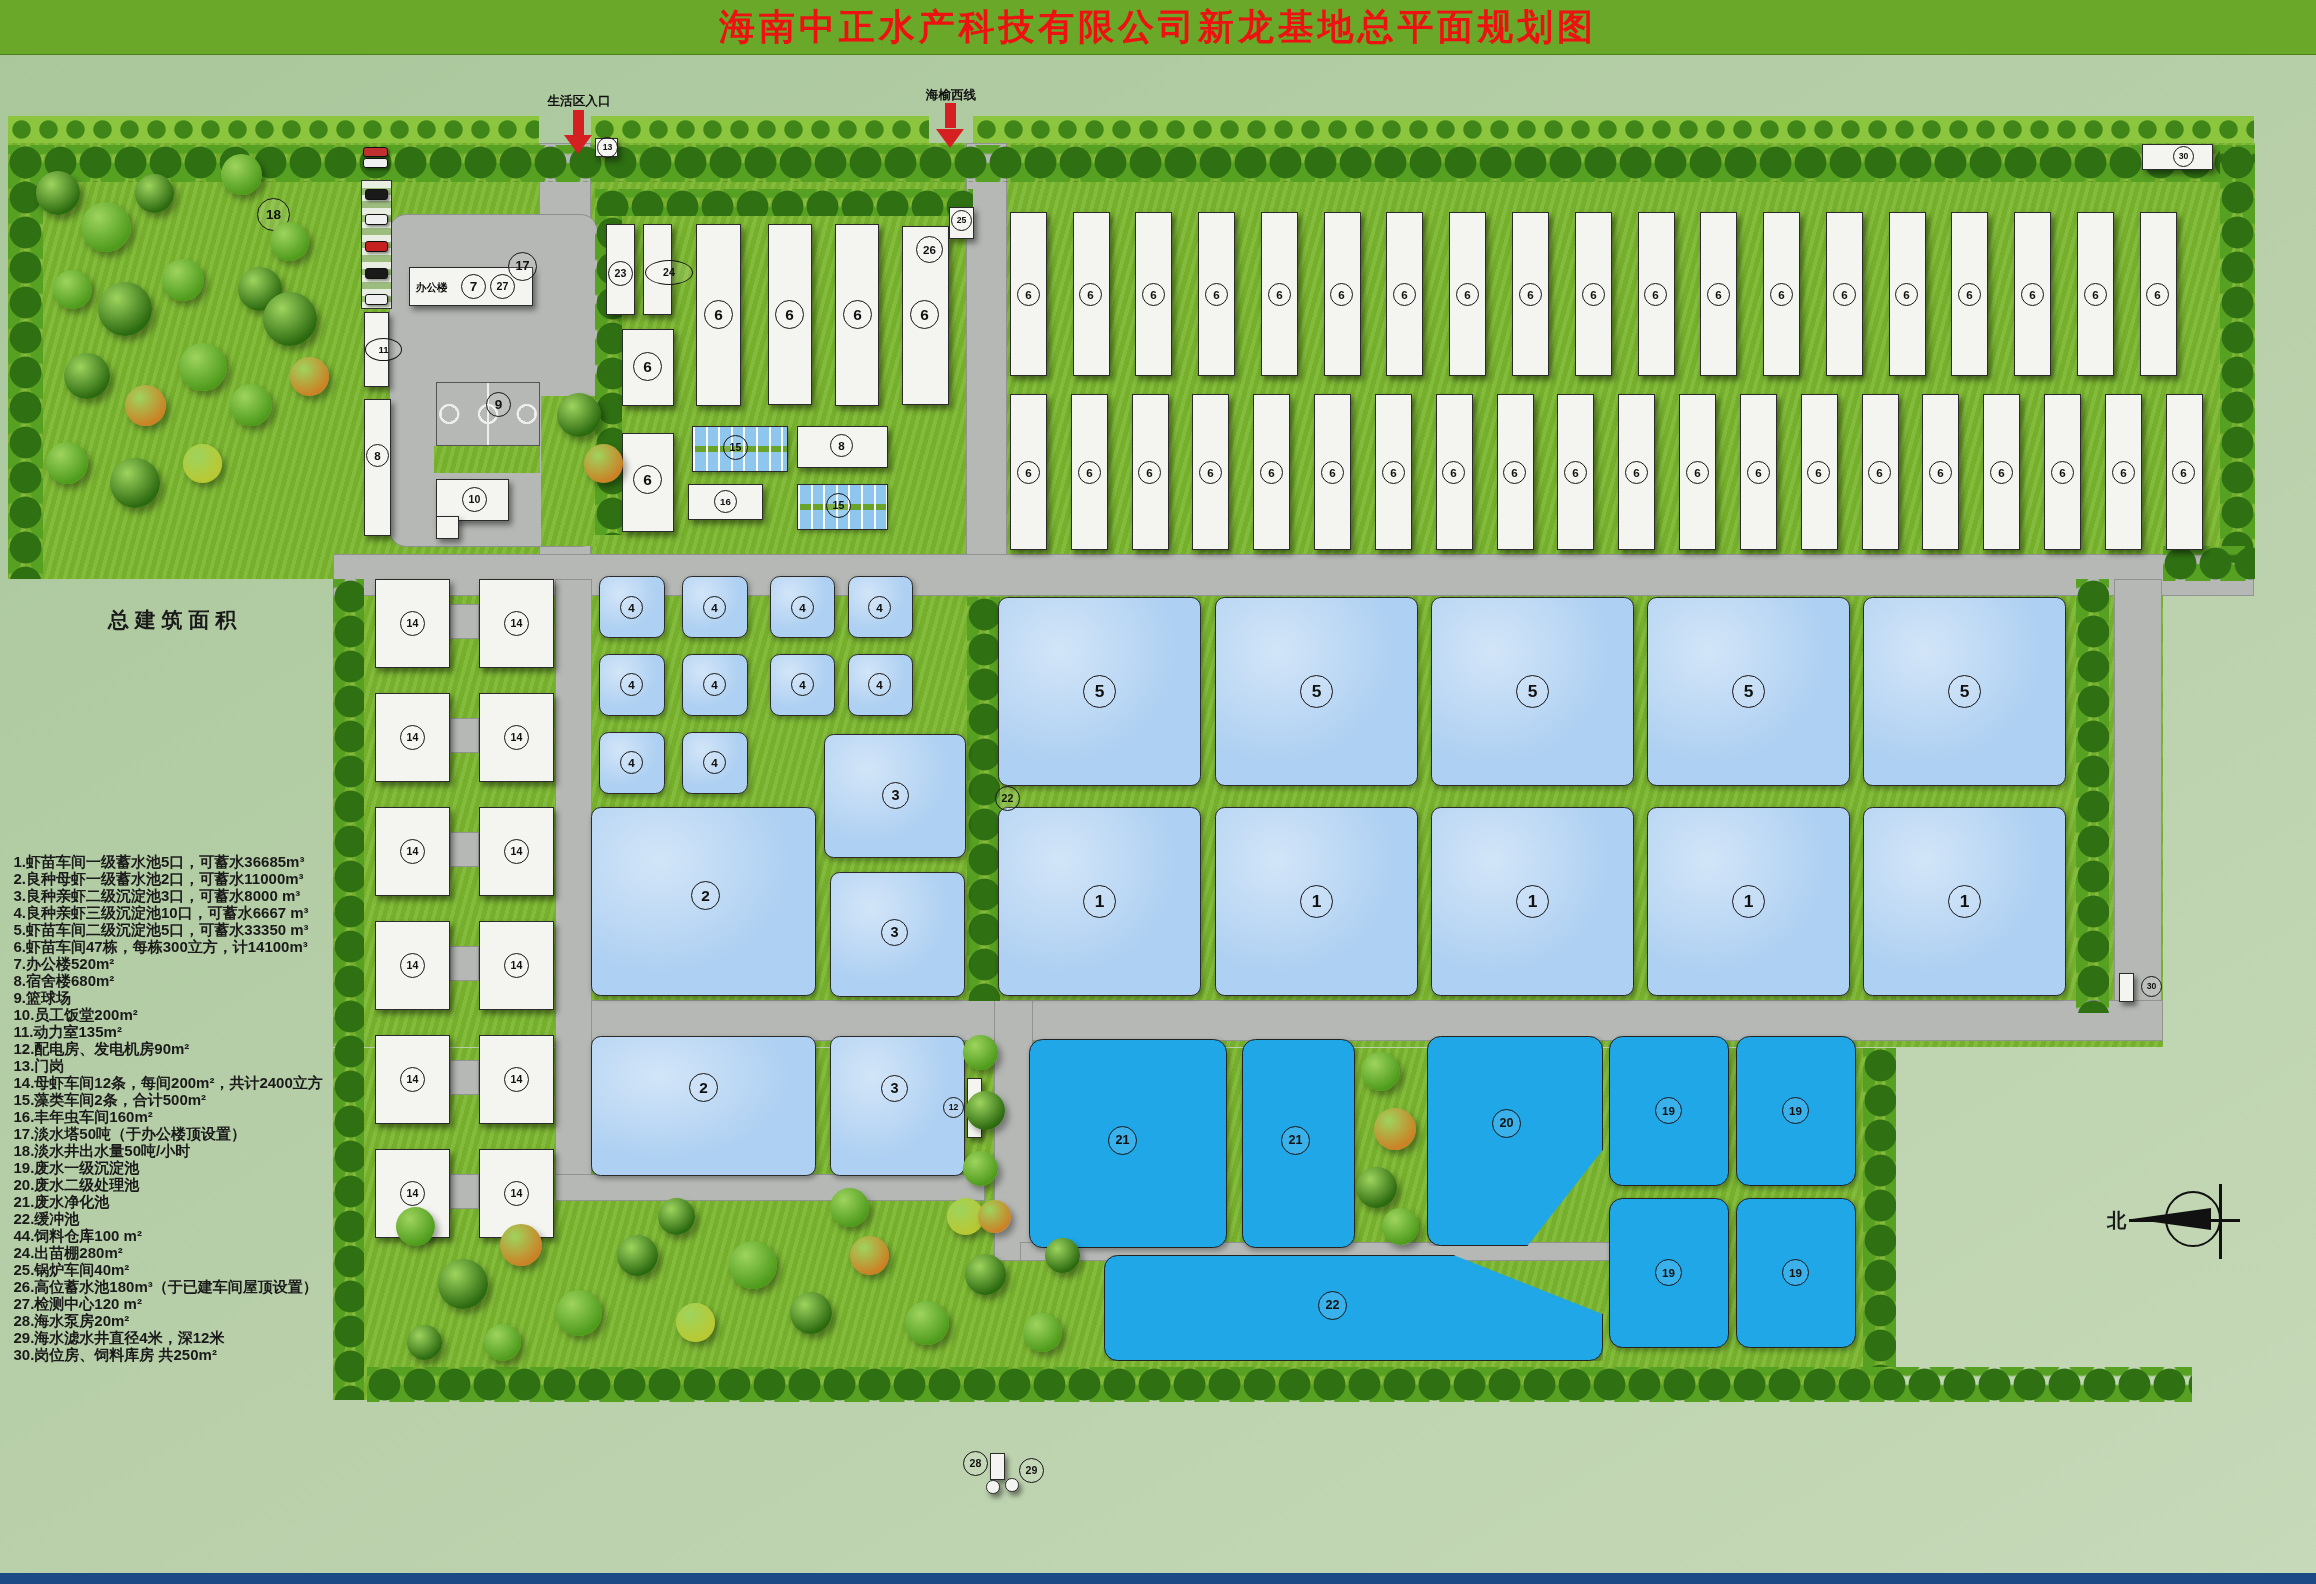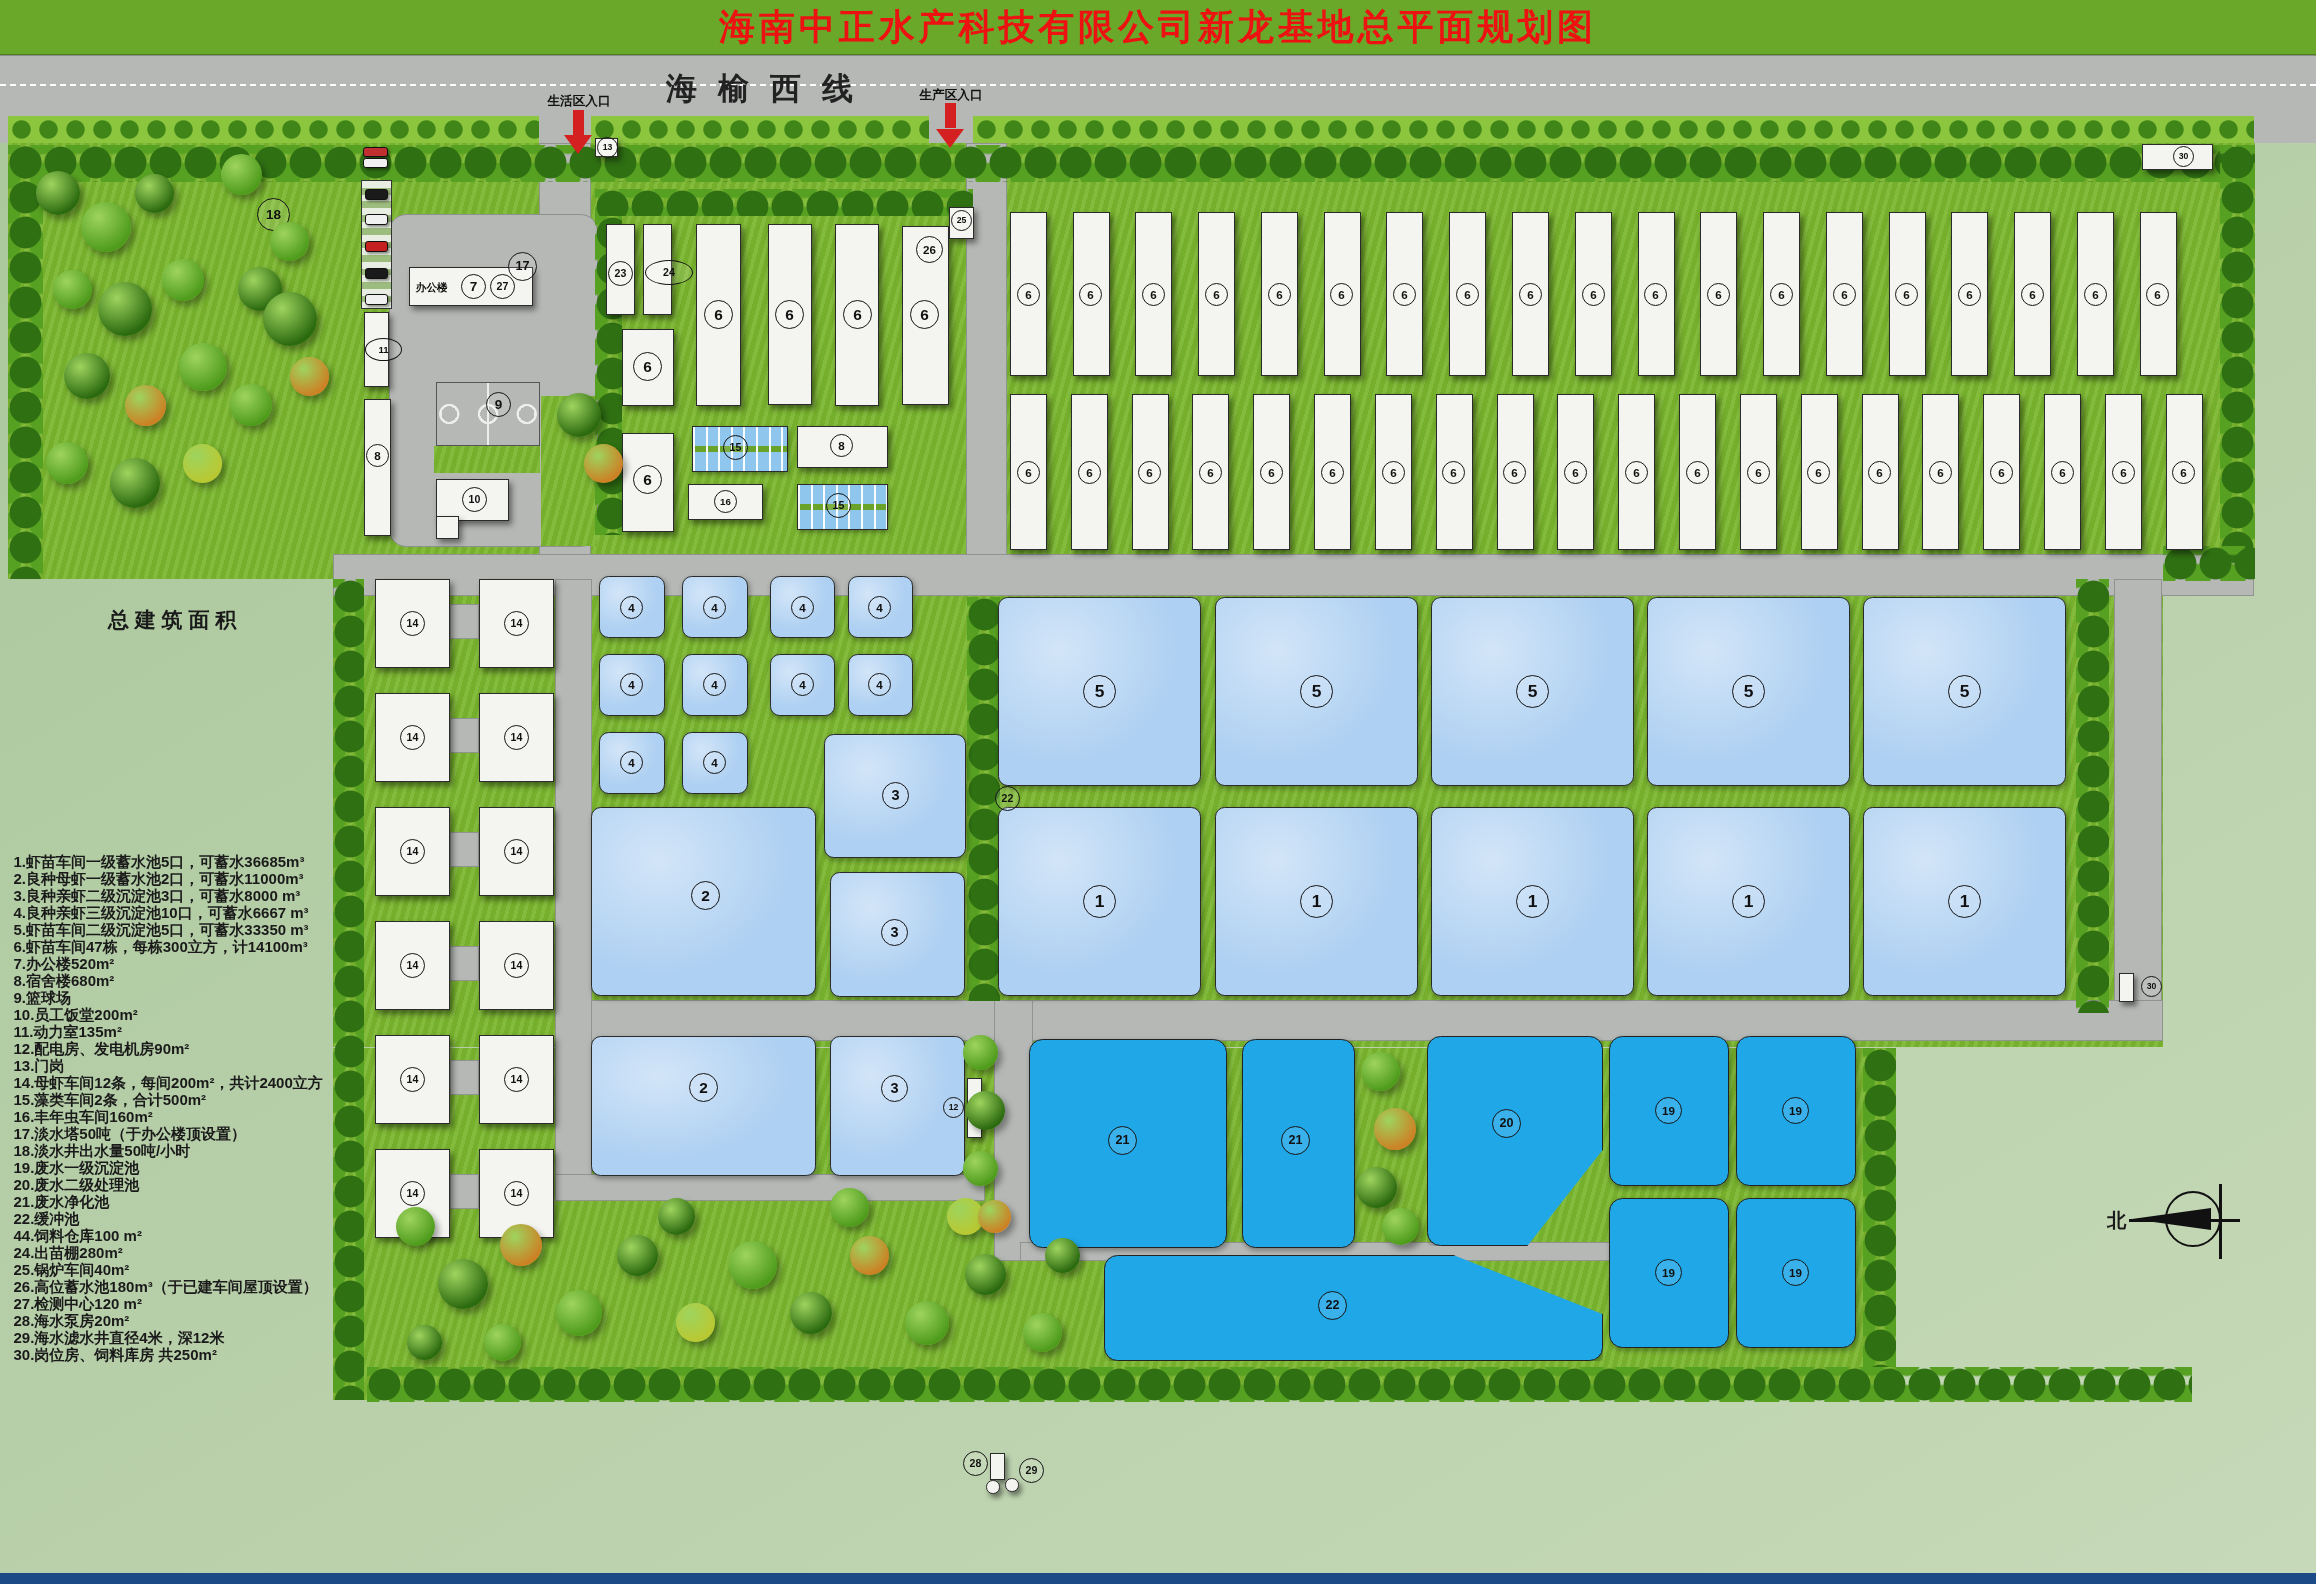--- a/index.html
+++ b/index.html
@@ -57,32 +57,28 @@
 </style>
 </head>
 <body>
 
 <div id="canvas">
 
   <div class="abs" id="title-bar">
     <span>海南中正水产科技有限公司新龙基地总平面规划图</span>
   </div>
 
-  <div class="abs" id="road">
-    <div class="abs" id="road-dash"></div>
-    <div class="abs" id="road-label">海榆西线</div>
-  </div>
 
   <div class="abs ent" style="left:526px;top:93px;width:106px;text-align:center;">
     <div class="ent-label">生活区入口</div>
     <div class="abs ar-shaft" style="left:47px;top:17.4px;width:10.6px;height:25px;"></div>
     <div class="abs ar-head" style="left:38px;top:42px;"></div>
   </div>
   <div class="abs ent" style="left:898px;top:87px;width:106px;text-align:center;">
-    <div class="ent-label">生产区入口</div>
+    <div class="ent-label">海榆西线</div>
     <div class="abs ar-shaft" style="left:47px;top:16.4px;width:10.6px;height:25px;"></div>
     <div class="abs ar-head" style="left:38px;top:42px;"></div>
   </div>
 
   <div class="abs" id="legend-panel">
     <div class="abs" id="ind-title">总建筑面积</div>
     <div class="abs" id="legend-list">
         <div>1.虾苗车间一级蓄水池5口，可蓄水36685m³</div>
         <div>2.良种母虾一级蓄水池2口，可蓄水11000m³</div>
         <div>3.良种亲虾二级沉淀池3口，可蓄水8000 m³</div>

